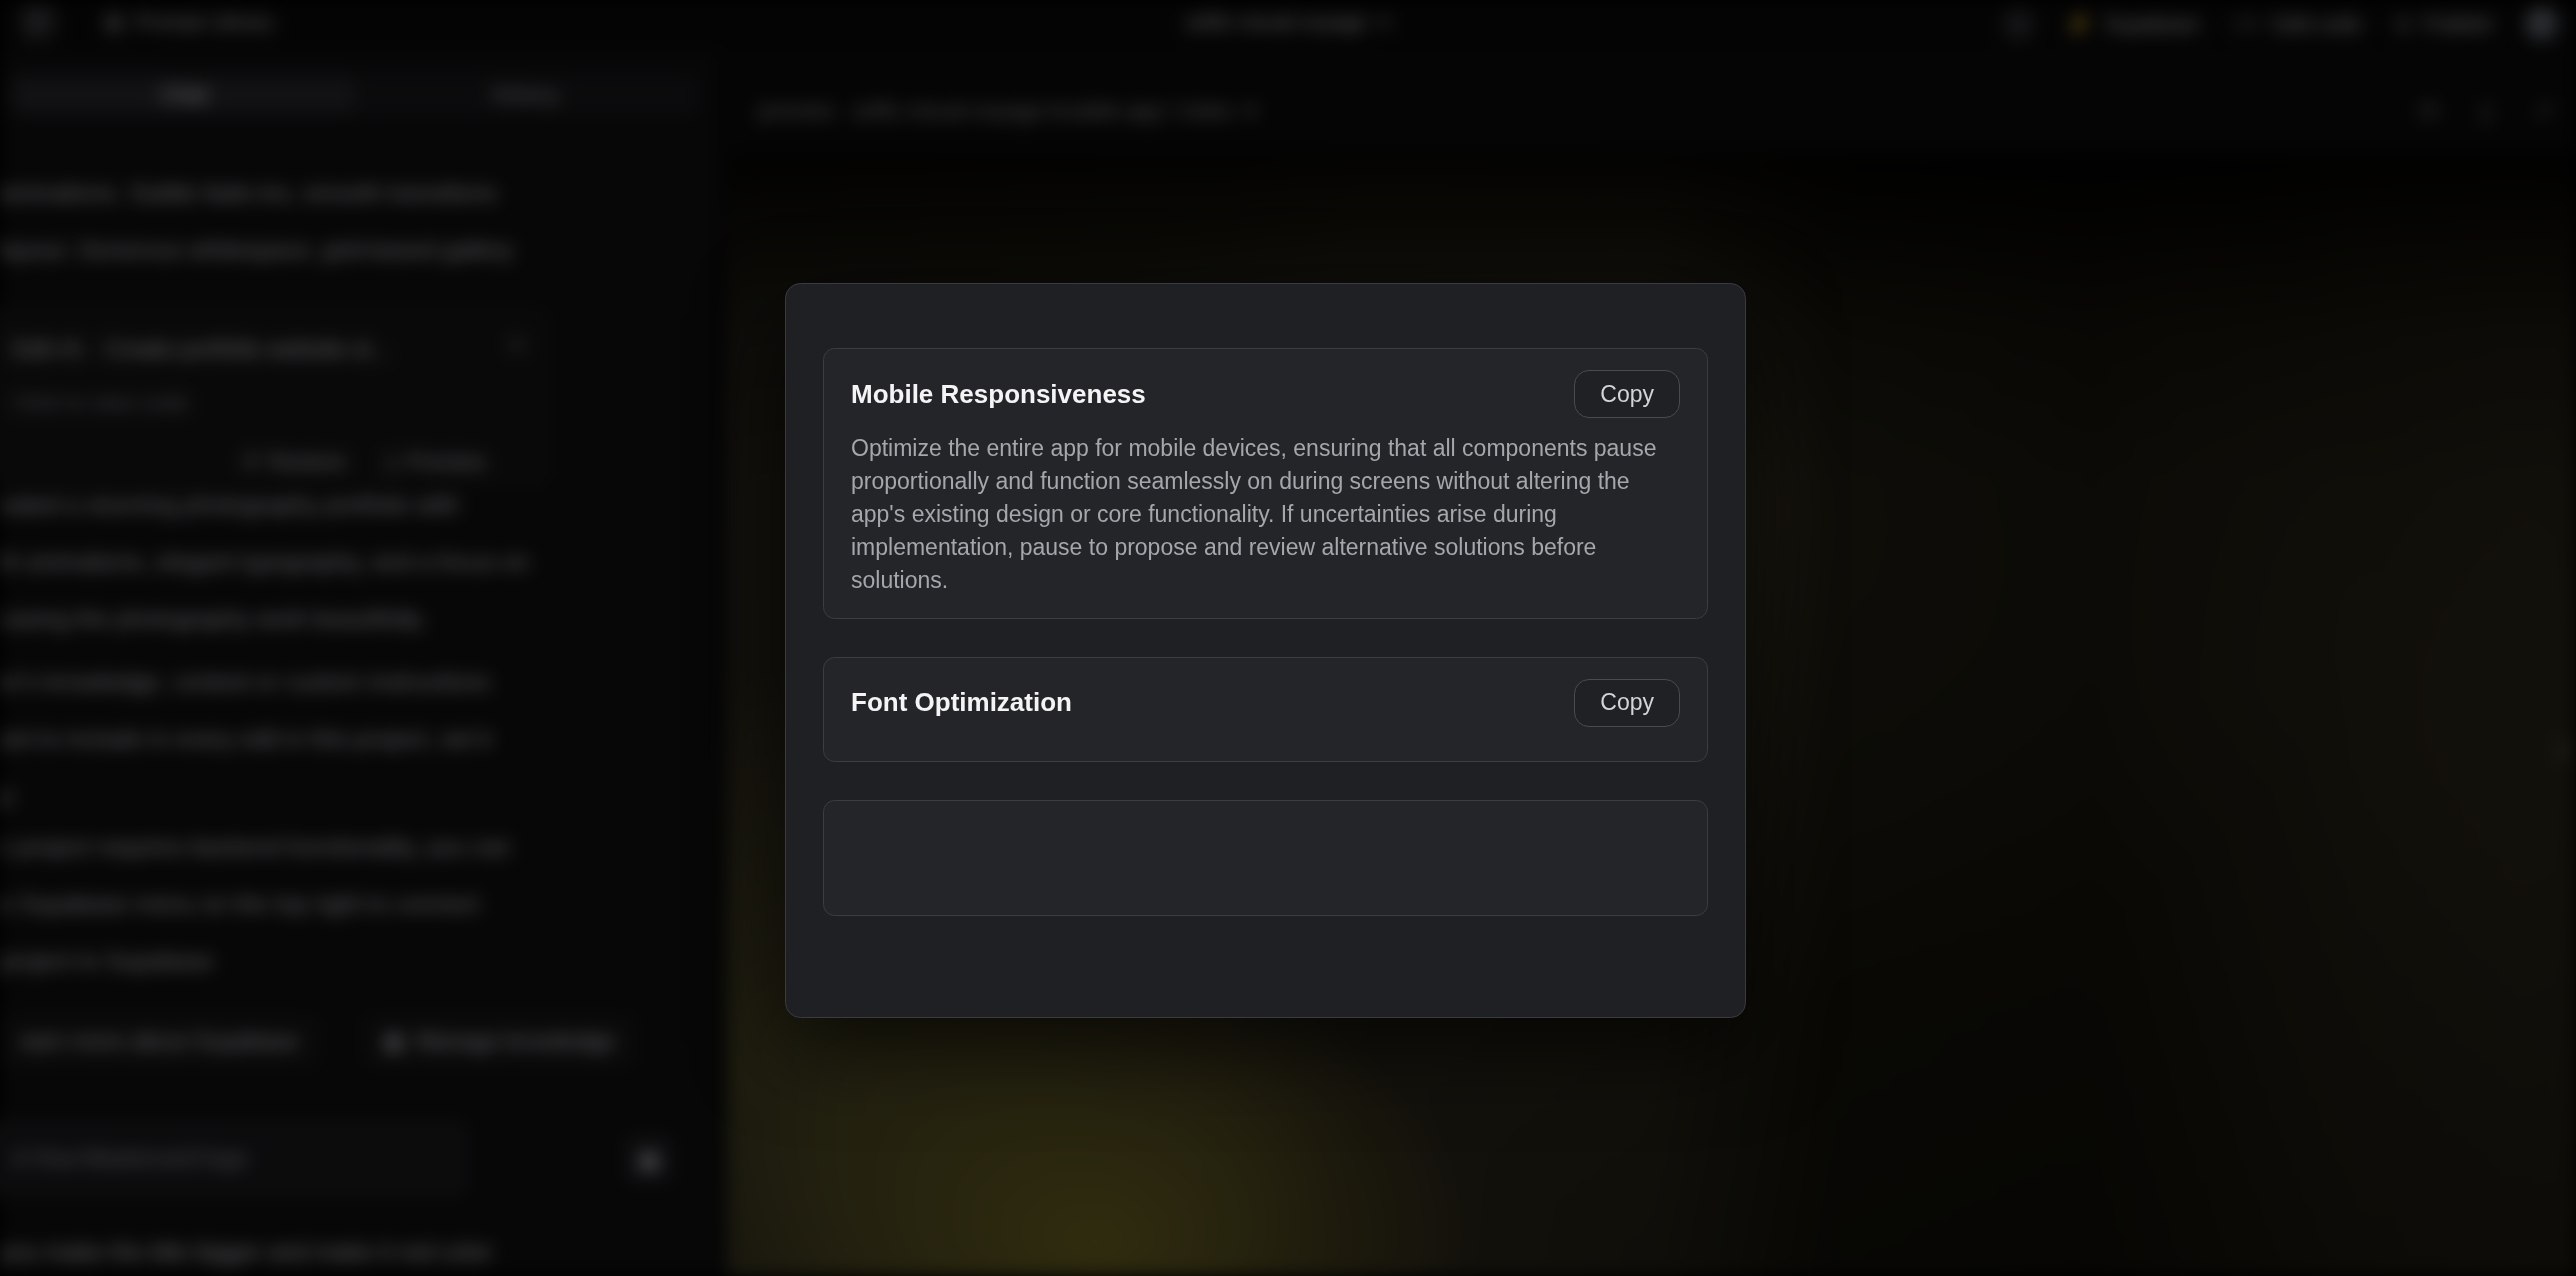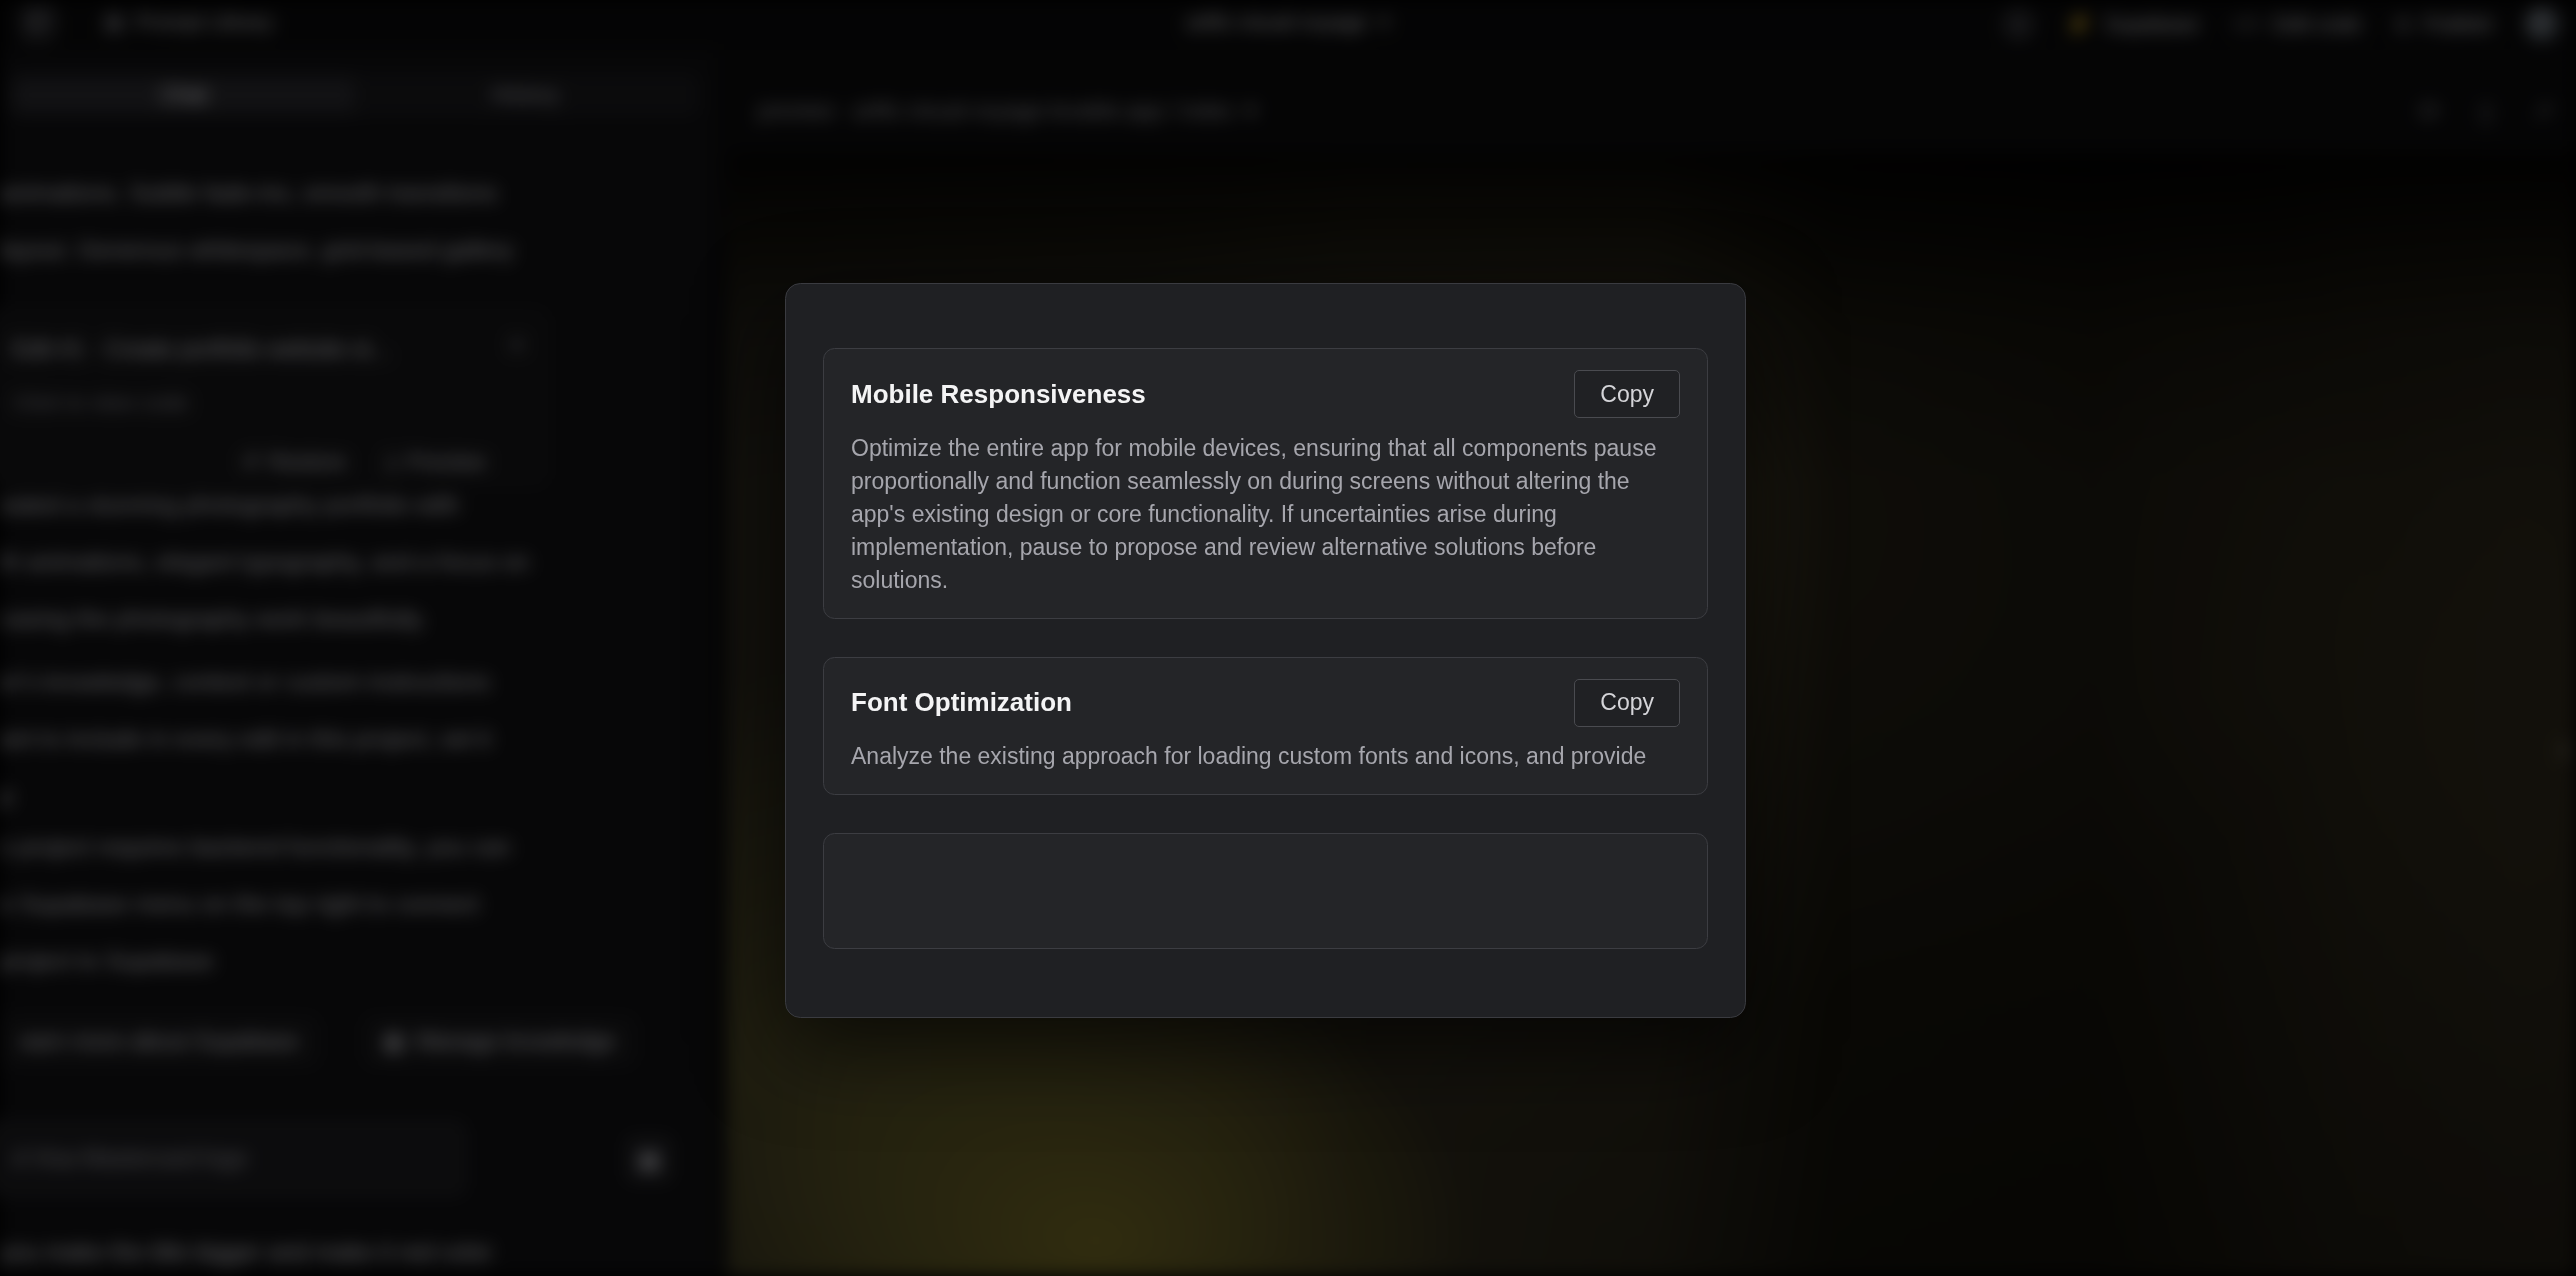--- a/index.html
+++ b/index.html
@@ -61,21 +61,21 @@
   .modal-head { display:flex; align-items:center; justify-content:space-between; }
   .modal-title { font-size:30px; font-weight:600; color:#fafafa; letter-spacing:0.2px; }
   .modal-close { font-size:27px; color:#a1a1aa; cursor:pointer; line-height:1; }
   .search { margin-top:29px; height:73px; background:#1a1b1e; border:1px solid #5a5b61; border-radius:9.6px; padding:0 25px;
             font-size:25px; color:#e4e4e7; width:100%; outline:none; font-family:"Liberation Sans",sans-serif; }
   .search::placeholder { color:#9aa0a8; }
   .prompt-list { margin-top:31px; flex:1; display:flex; flex-direction:column; gap:38px; overflow:hidden; }
   .prompt-card { border:1px solid #3c3d42; background:#242528; border-radius:11.6px; padding:21px 27px; flex:none; }
   .pc-head { display:flex; align-items:center; justify-content:space-between; }
   .pc-title { font-size:26px; font-weight:600; color:#f4f4f5; }
-  .copy-btn { font-size:23px; color:#d4d4d8; background:#202124; border:1px solid #4a4b50; border-radius:5px; padding:9.6px 25px; cursor:pointer; font-family:"Liberation Sans",sans-serif; }
+  .copy-btn { font-size:23px; color:#d4d4d8; background:#202124; border:1px solid #4a4b50; border-radius:15px; padding:9.6px 25px; cursor:pointer; font-family:"Liberation Sans",sans-serif; }
   .pc-desc { margin-top:13.5px; font-size:23px; line-height:33px; color:#a6a6ad; }
   .prompt-card.stub { min-height:116px; }
 </style>
 </head>
 <body>
 
 <div class="bg">
 
   <div class="topbar">
     <div class="logo"></div>
@@ -209,21 +209,20 @@
         <div>solutions.</div>
       </div>
     </div>
 
     <div class="prompt-card">
       <div class="pc-head">
         <div class="pc-title">Font Optimization</div>
         <button class="copy-btn">Copy</button>
       </div>
       <div class="pc-desc">
-        <div>Analyze the existing approach for loading custom fonts and icons, and provide</div>
       </div>
     </div>
 
     <div class="prompt-card stub"></div>
 
   </div>
 </div>
 
 
 </body></html>

